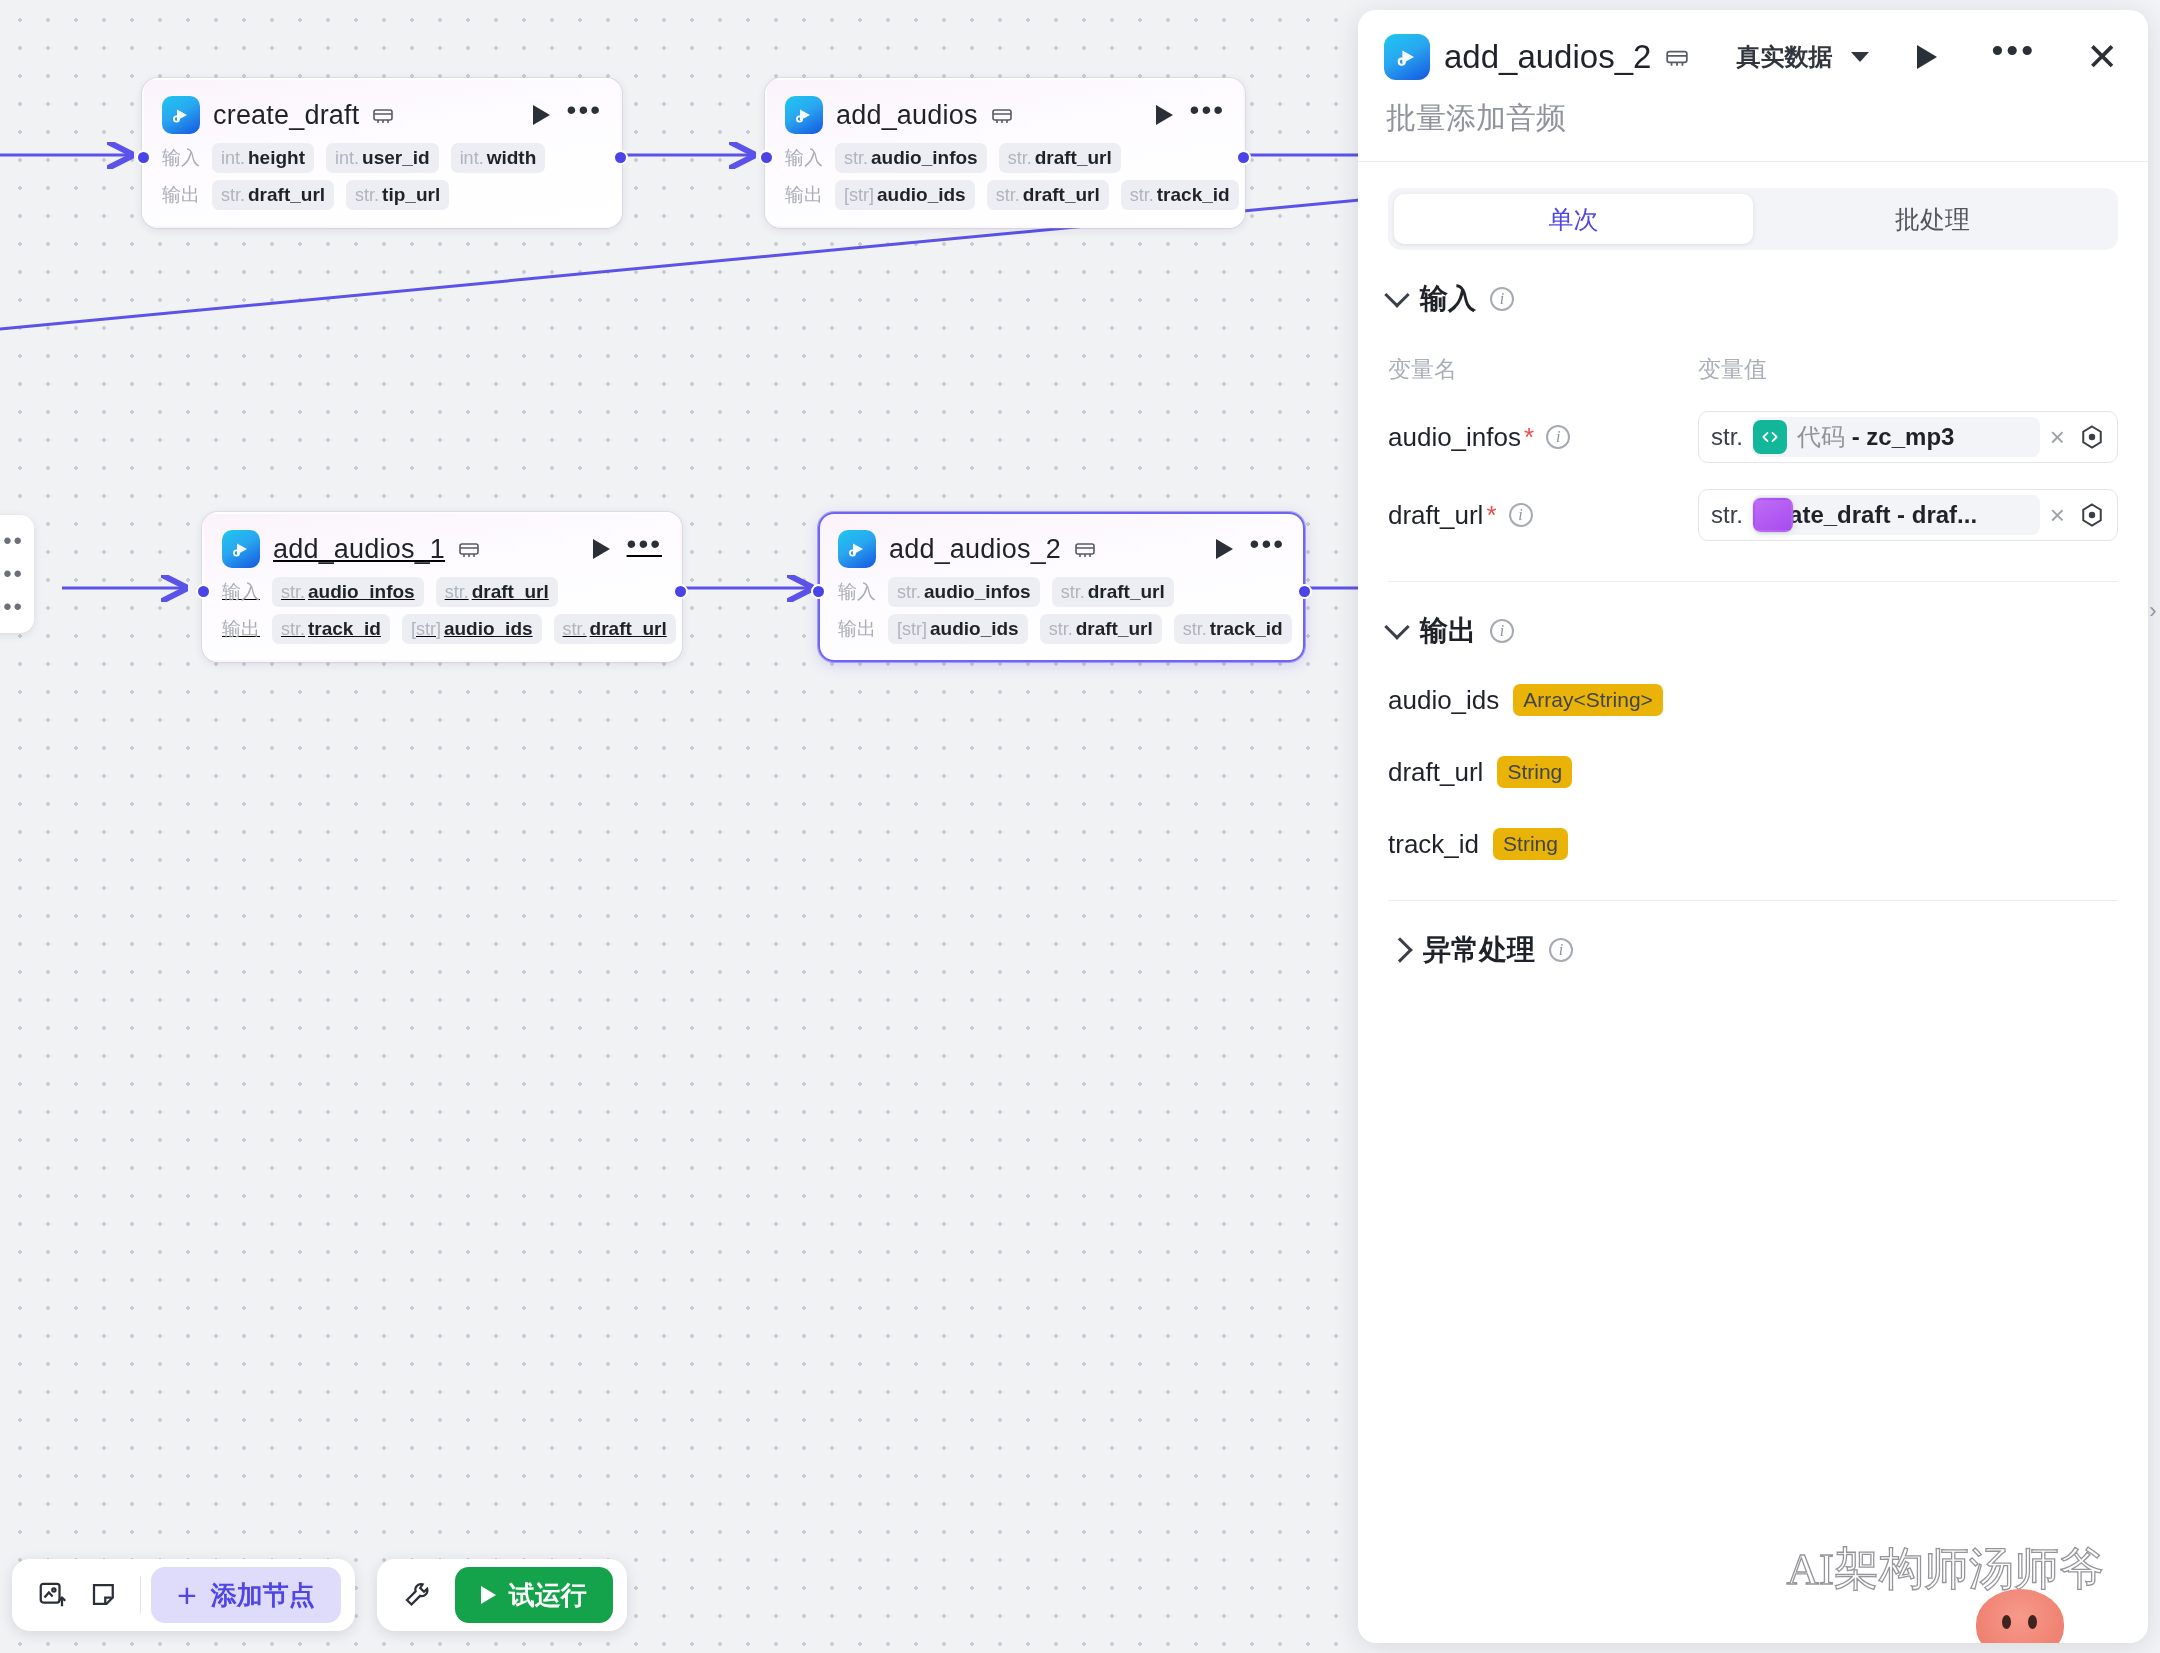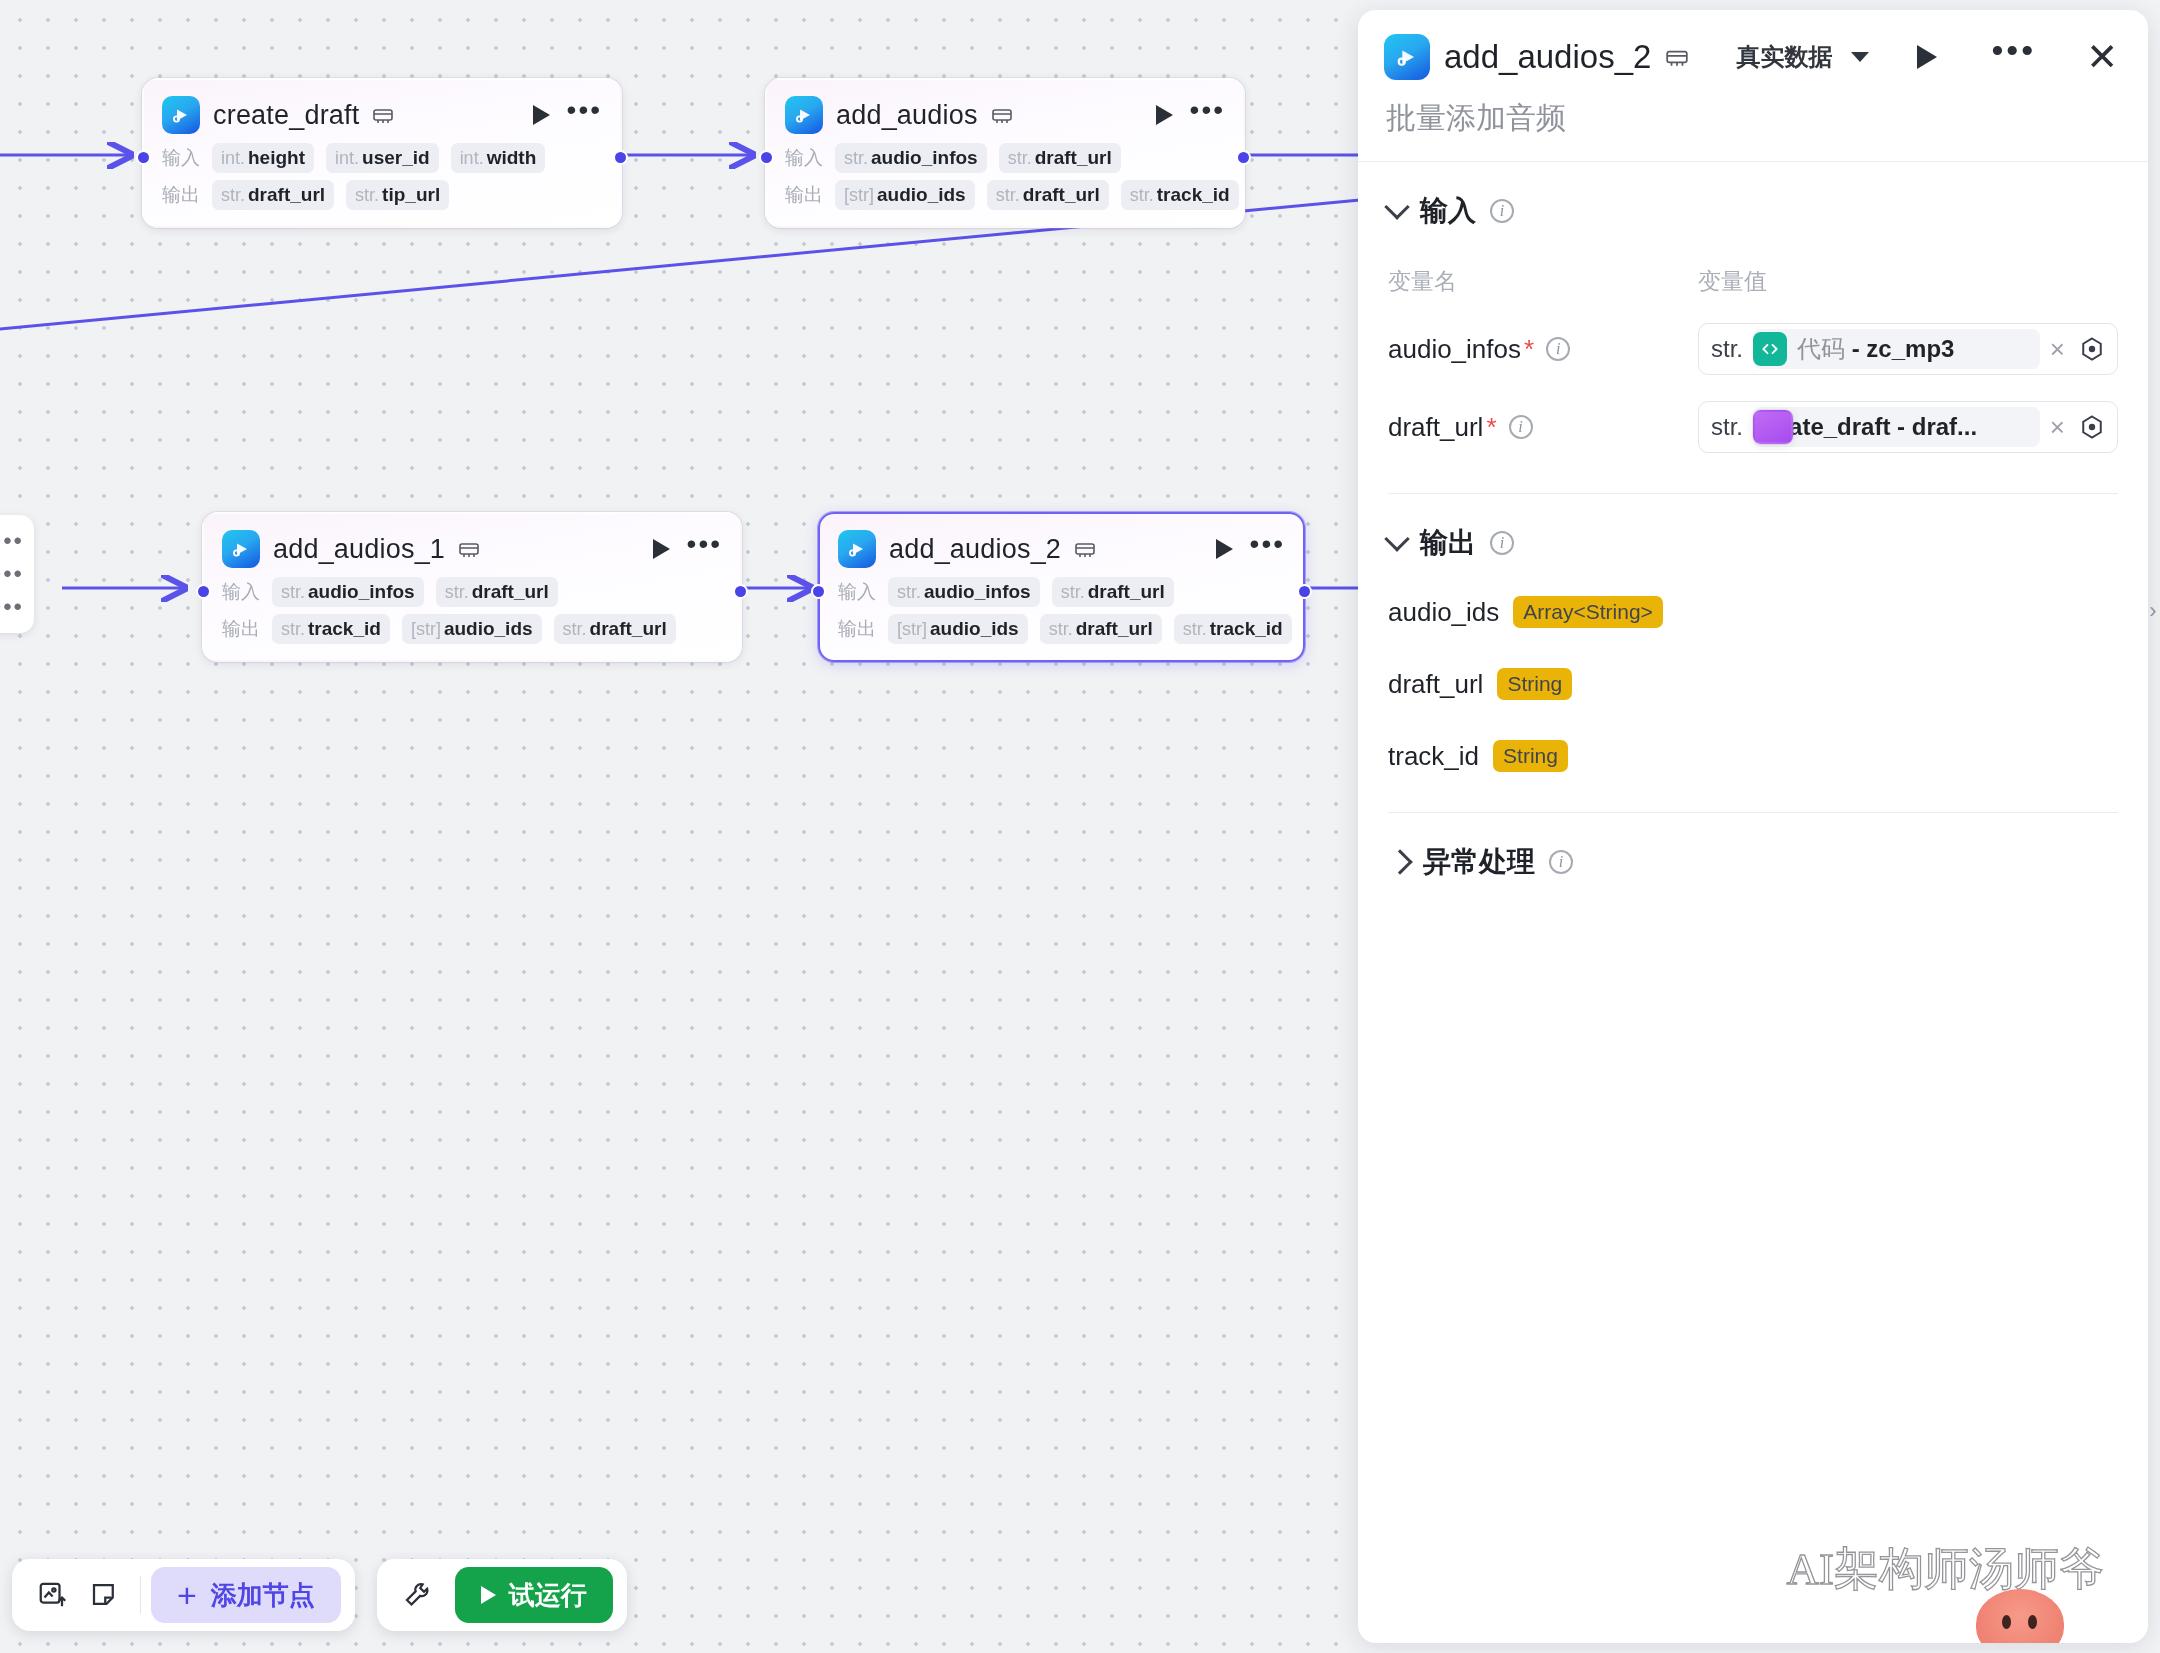--- a/index.html
+++ b/index.html
@@ -313,21 +313,21 @@
       <div class="io-row">
         <span class="io-label">输出</span>
         <span class="chip"><span class="t">[str]</span><span>audio_ids</span></span>
         <span class="chip"><span class="t">str.</span><span>draft_url</span></span>
         <span class="chip"><span class="t">str.</span><span>track_id</span></span>
       </div>
       <div class="port" style="left:-8px; top:70px;"></div>
       <div class="port" style="right:-8px; top:70px;"></div>
     </div>
 
-    <div class="node" style="left:202px; top:512px; width:540px;">
+    <div class="node" style="left:202px; top:512px; width:480px;text-decoration:underline;">
       <div class="node-head">
         <div class="node-icon">
           <svg width="24" height="24" viewBox="0 0 24 24" fill="none">
             <path d="M8 6.5 L18 12 L8 17.5 Z" fill="#fff" opacity=".95"></path>
             <circle cx="7.5" cy="16" r="2.6" fill="none" stroke="#fff" stroke-width="1.8"></circle>
           </svg>
         </div>
         <div class="node-title">add_audios_1</div>
         <div class="node-badge">
           <svg width="22" height="20" viewBox="0 0 22 20" fill="none" stroke="#3b3f48" stroke-width="1.6">
@@ -447,20 +447,24 @@
           <span class="caret-dn"></span>
         </div>
         <div class="ph-play" style="margin-left:34px;"></div>
         <div class="ph-dots" style="margin-left:40px;">•••</div>
         <div class="ph-close" style="margin-left:36px;">✕</div>
       </div>
       <div class="ph-sub">批量添加音频</div>
     </div>
     <div class="panel-divider"></div>
 
+    <div class="tabs">
+      <div class="tab active">单次</div>
+      <div class="tab">批处理</div>
+    </div>
 
     <div class="section">
       <div class="sec-head">
         <span class="chev down"></span>
         <span class="sec-title">输入</span>
         <span class="info-i">i</span>
       </div>
 
       <div class="var-grid">
         <div class="var-head">

